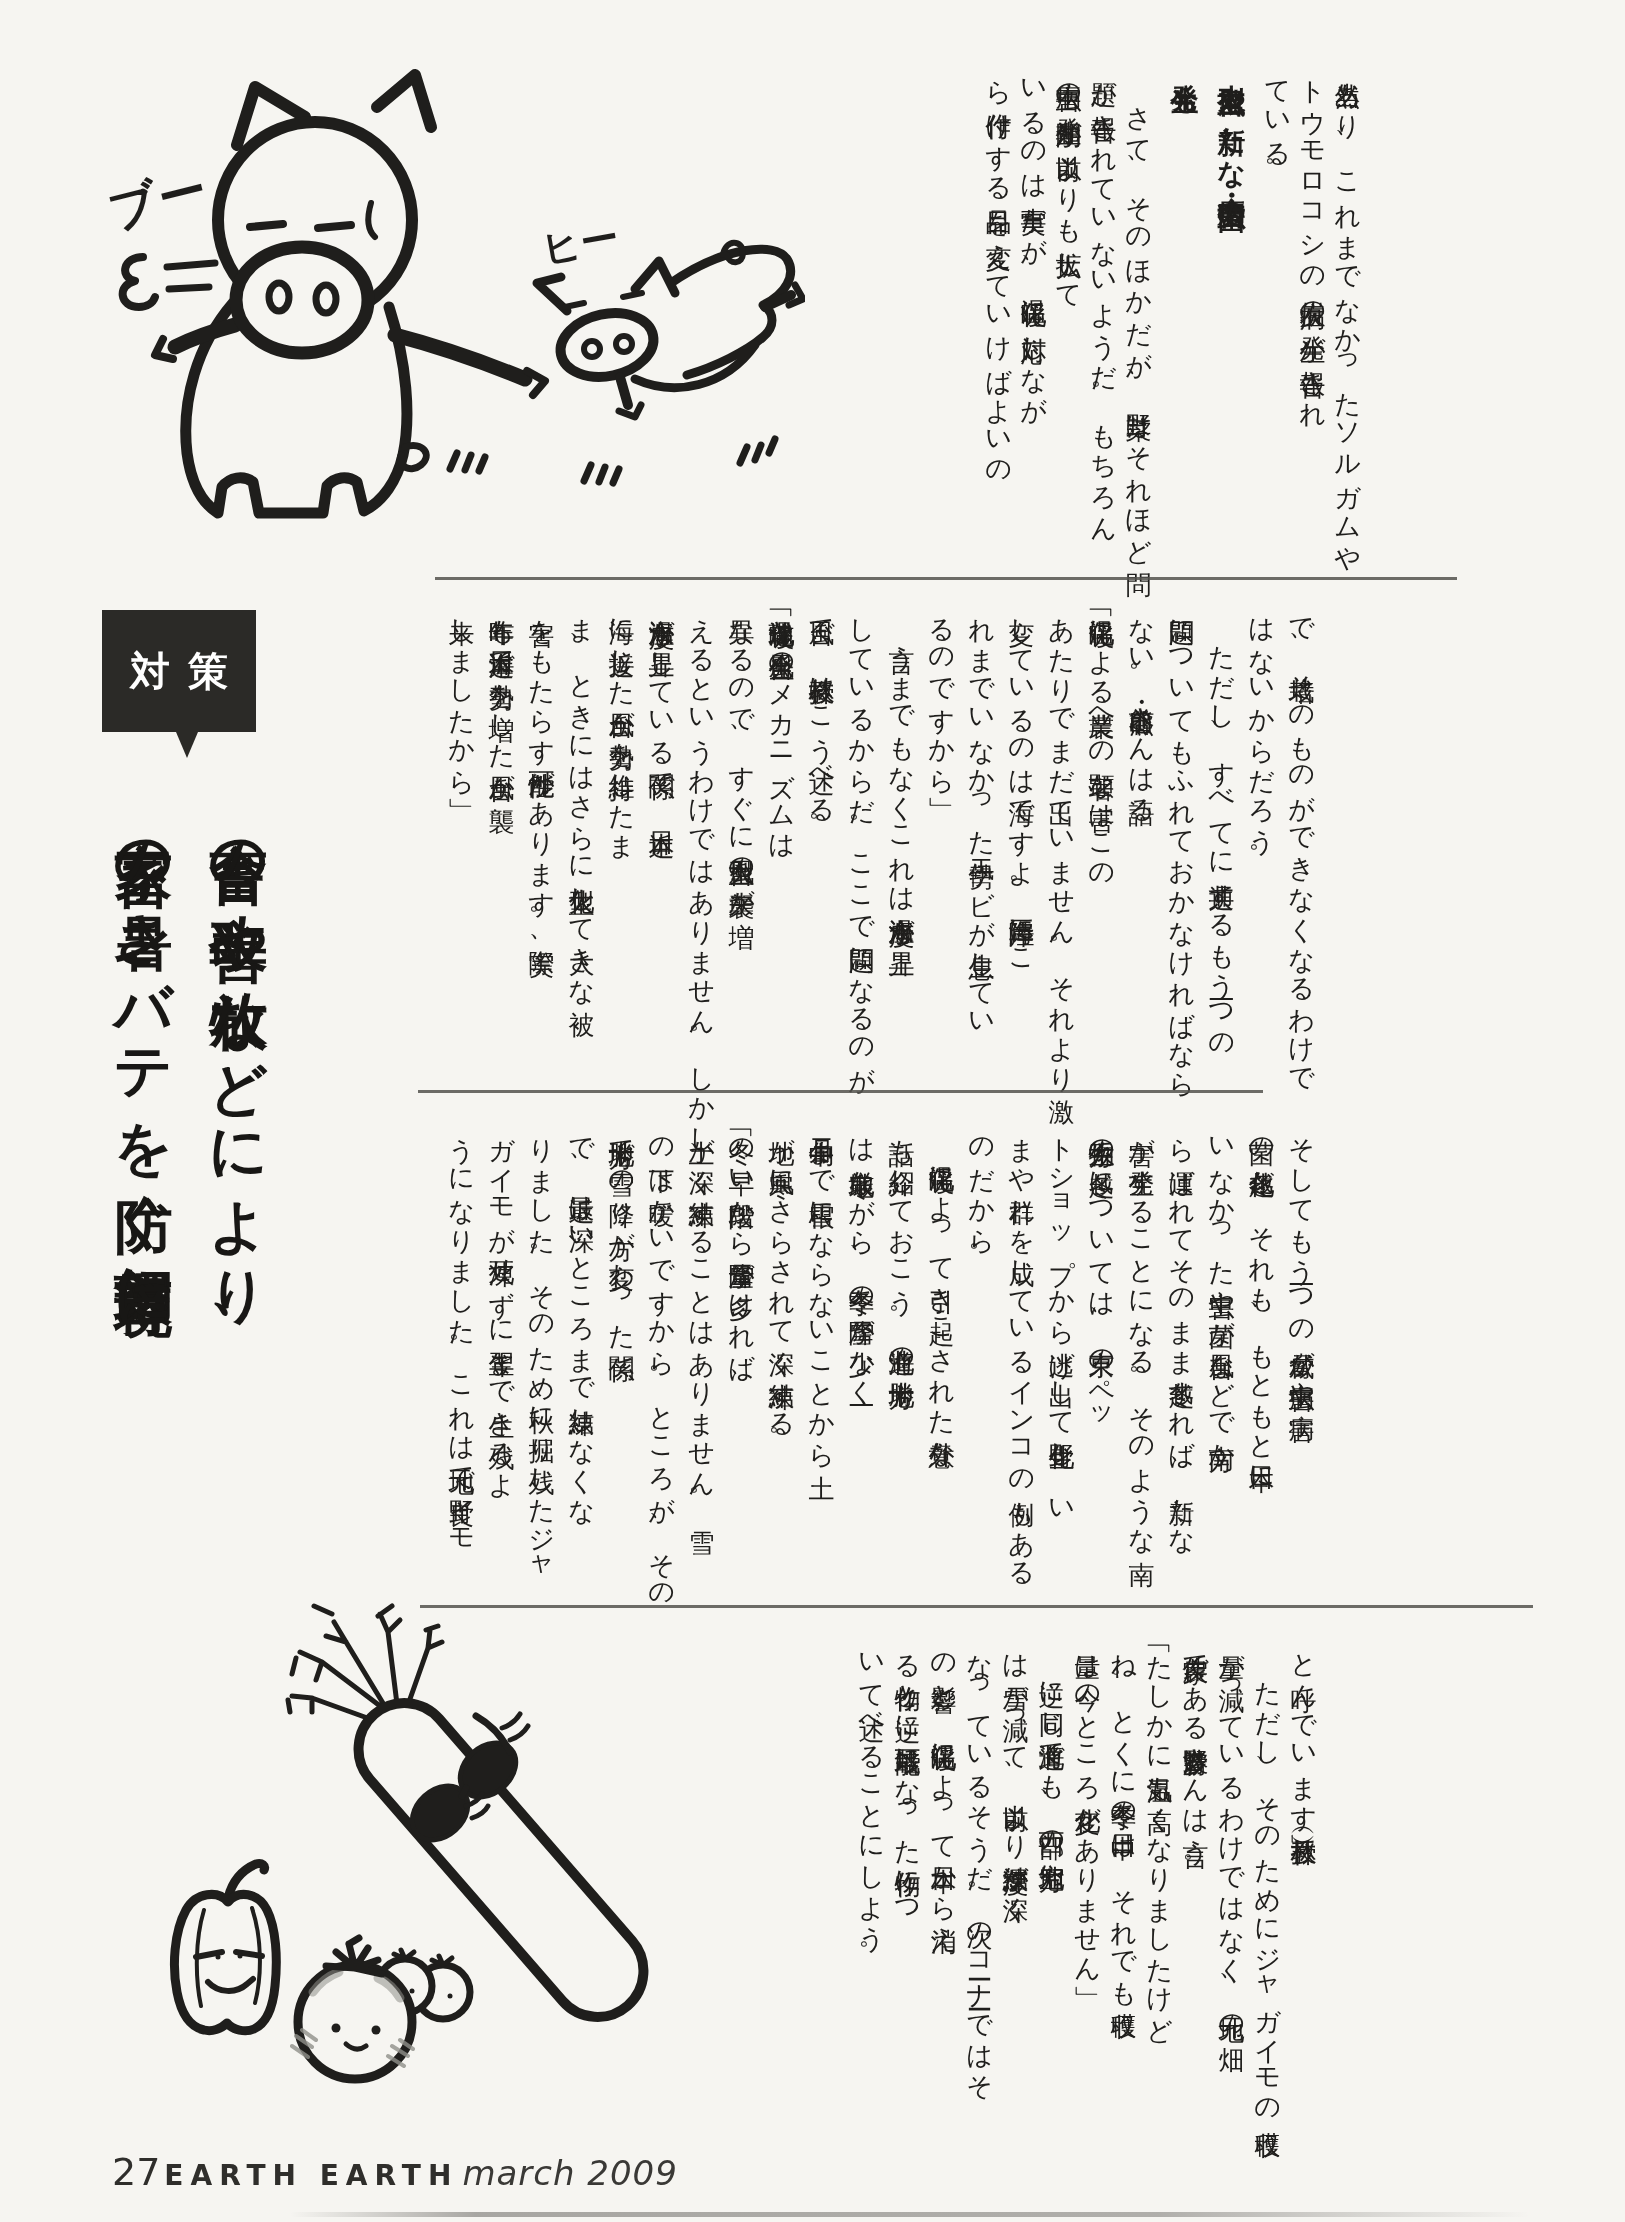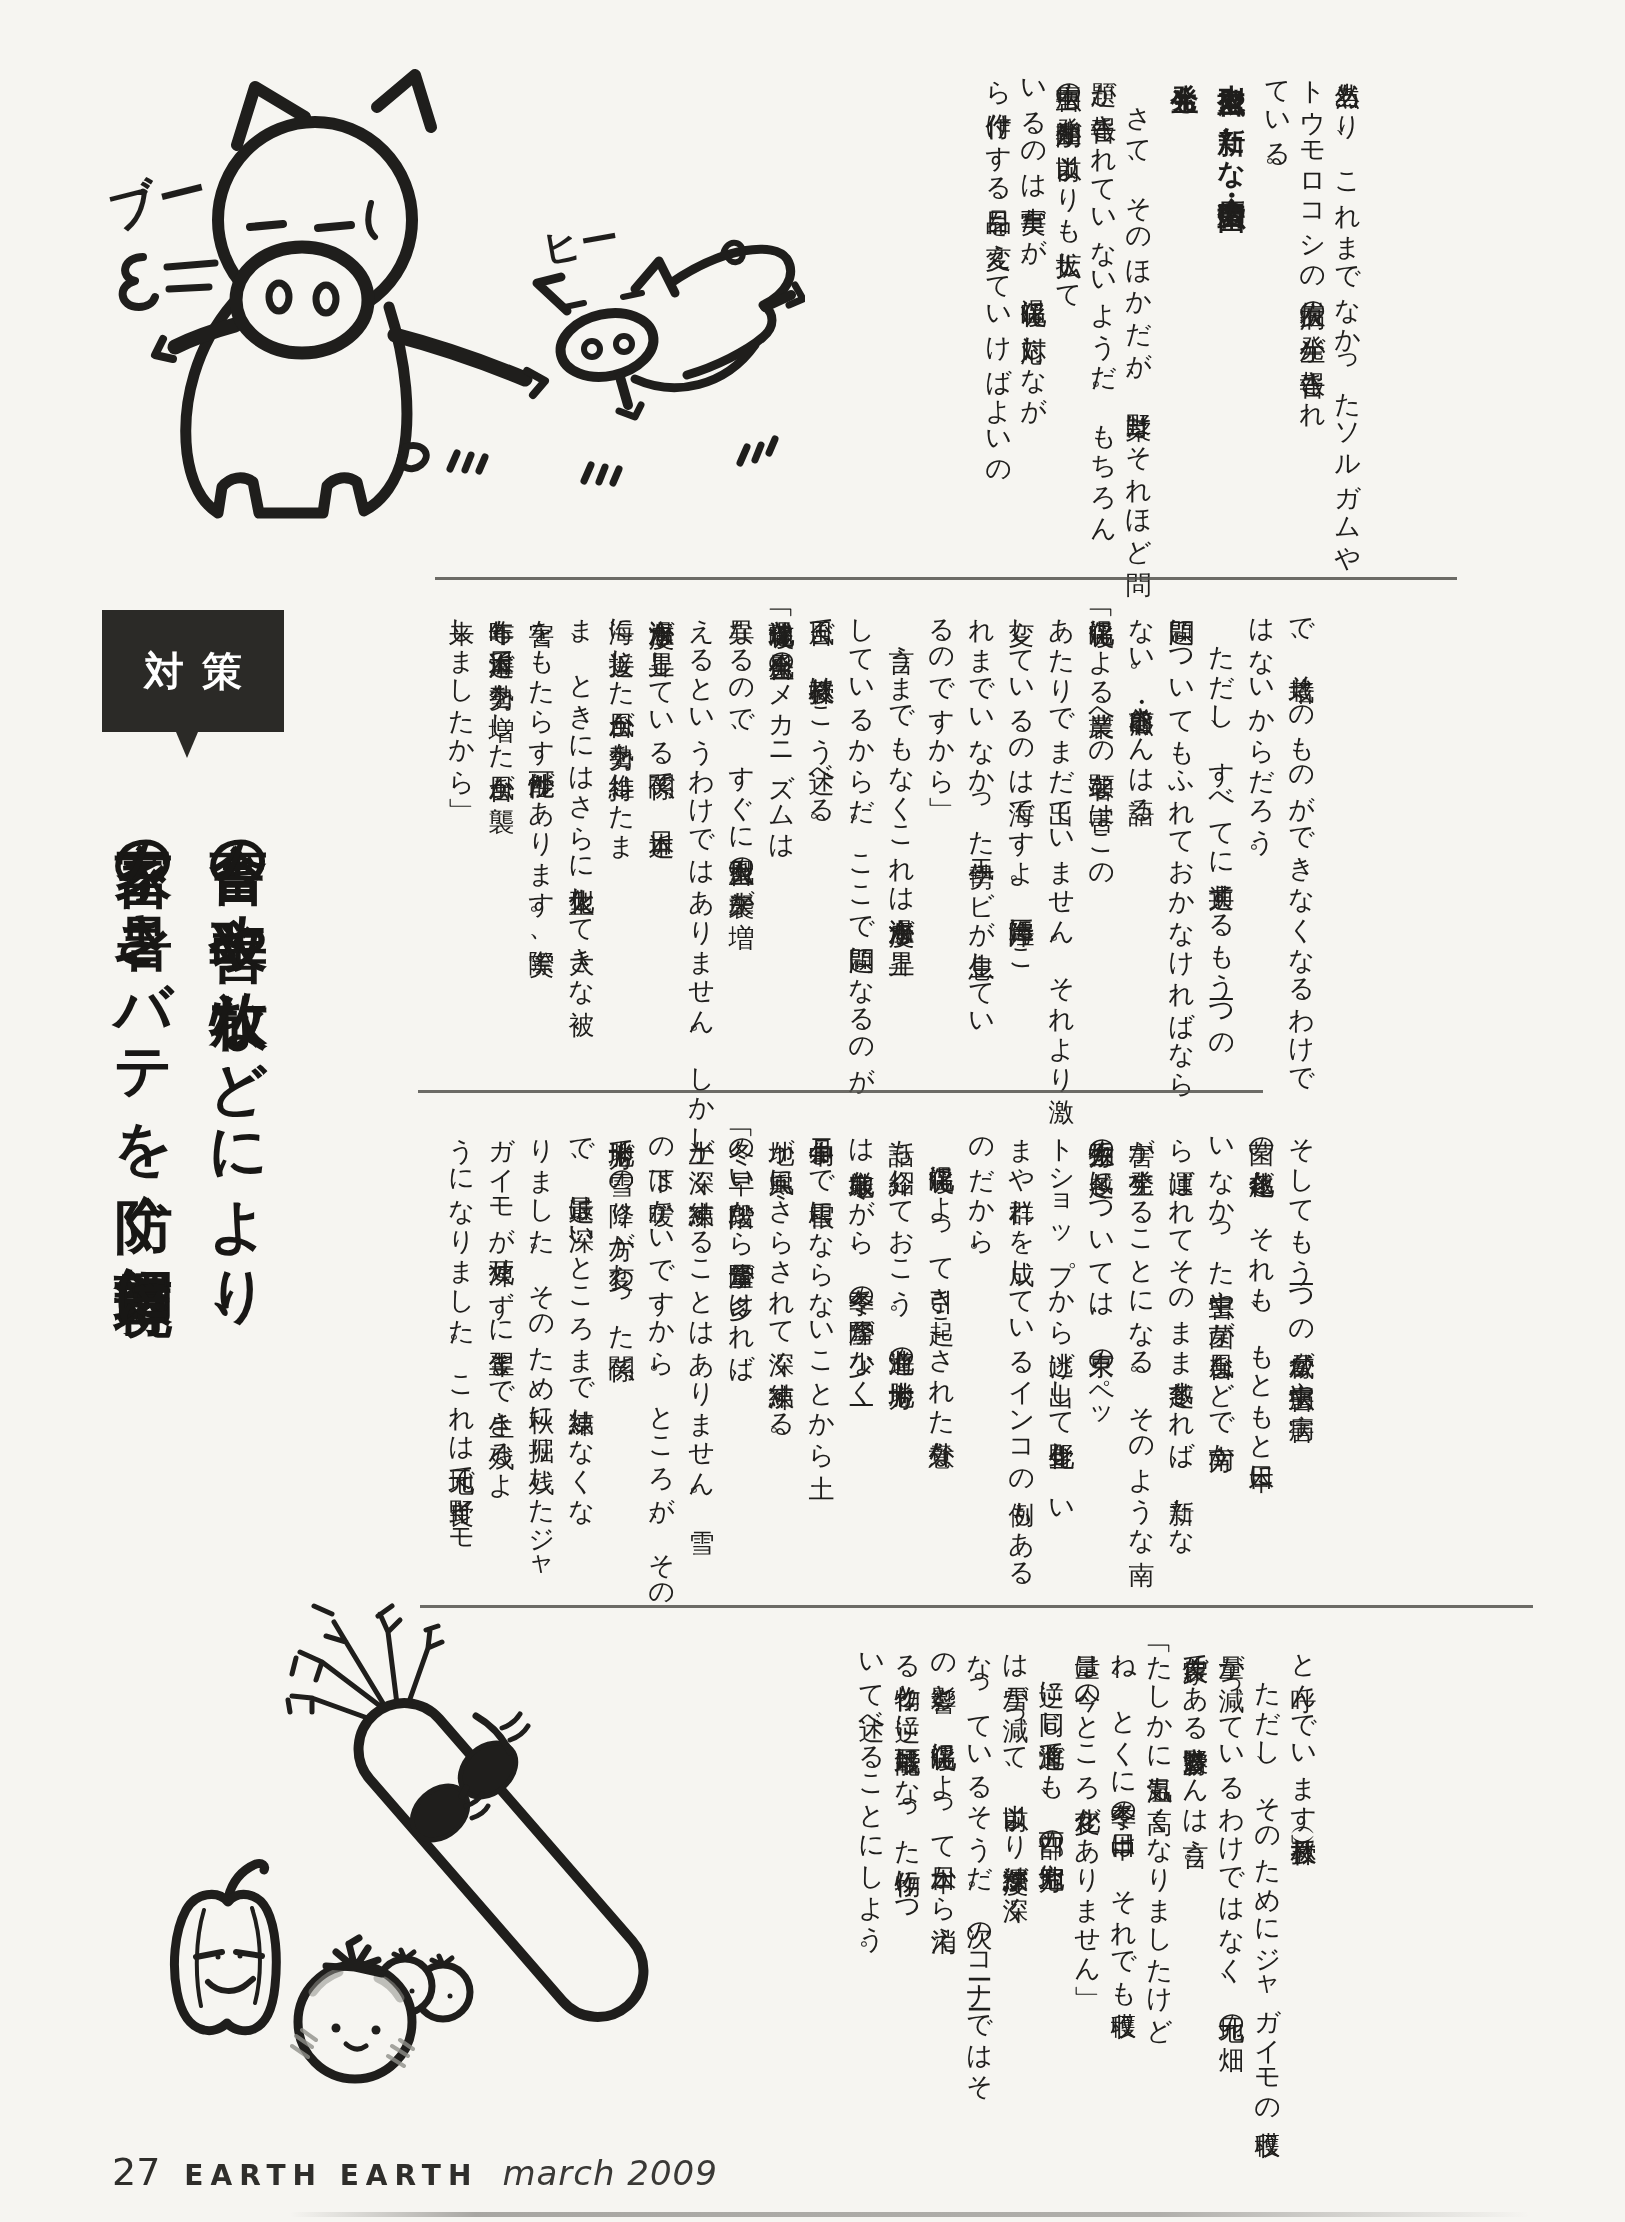--- a/index.html
+++ b/index.html
@@ -20,21 +20,21 @@
   .band4 .vcol { line-height:36px; }
   .vcol.head { font-weight:700; font-size:28px; line-height:37px; letter-spacing:2px; margin-left:10px; margin-right:10px; }
 
   
   .rule { position:absolute; height:3px; background:#54524e; opacity:.85; }
   .rule1 { left:435px; top:577px;  width:1022px; }
   .rule2 { left:418px; top:1090px; width:845px;  }
   .rule3 { left:420px; top:1605px; width:1113px; }
 
   
-  .tag { position:absolute; left:102px; top:610px; width:182px; height:122px; background:#2b2a27;
+  .tag { position:absolute; left:102px; top:610px; width:154px; height:122px; background:#2b2a27;
          display:flex; align-items:center; justify-content:center; }
   .tag span { color:#ffffff; font-weight:700; font-size:40px; letter-spacing:18px; padding-left:18px; }
   .tag-tail { position:absolute; left:176px; top:732px; width:0; height:0;
               border-left:11px solid transparent; border-right:11px solid transparent;
               border-top:26px solid #2b2a27; }
 
   
   .headline { position:absolute; right:1339px; top:795px; height:960px;
               writing-mode:vertical-rl; text-orientation:upright;
               font-family:"DejaVu Serif",serif; font-weight:700; font-size:58px;
@@ -45,21 +45,21 @@
   .sfx { position:absolute; font-weight:700; color:#1f1e1c; }
   .sfx-boo { left:108px; top:168px; font-size:48px; transform:rotate(-14deg); letter-spacing:2px; }
   .sfx-hee { left:542px; top:218px; font-size:38px; transform:rotate(-10deg); }
 
   
   .ill { position:absolute; }
   .pigs { left:75px; top:45px; width:730px; height:480px; }
   .veggies { left:150px; top:1600px; width:680px; height:540px; }
 
   
-  .footer { position:absolute; left:112px; top:2150px; display:flex; align-items:baseline; gap:24px; color:#2f2e2b; }
+  .footer { position:absolute; left:112px; top:2150px; display:flex; align-items:baseline; gap:4px; color:#2f2e2b; }
   .footer .pnum  { font-size:38px; }
   .footer .mag   { font-size:28px; font-weight:700; letter-spacing:7px; }
   .footer .issue { font-size:34px; font-style:italic; color:#3a3936; letter-spacing:1px; }
 
   .page-edge { position:absolute; left:290px; top:2212px; width:1240px; height:5px; border-radius:3px;
                background:linear-gradient(90deg, rgba(90,88,84,0), rgba(90,88,84,.5) 15%, rgba(90,88,84,.45) 70%, rgba(90,88,84,0)); }
 </style>
 </head>
 <body>
 

